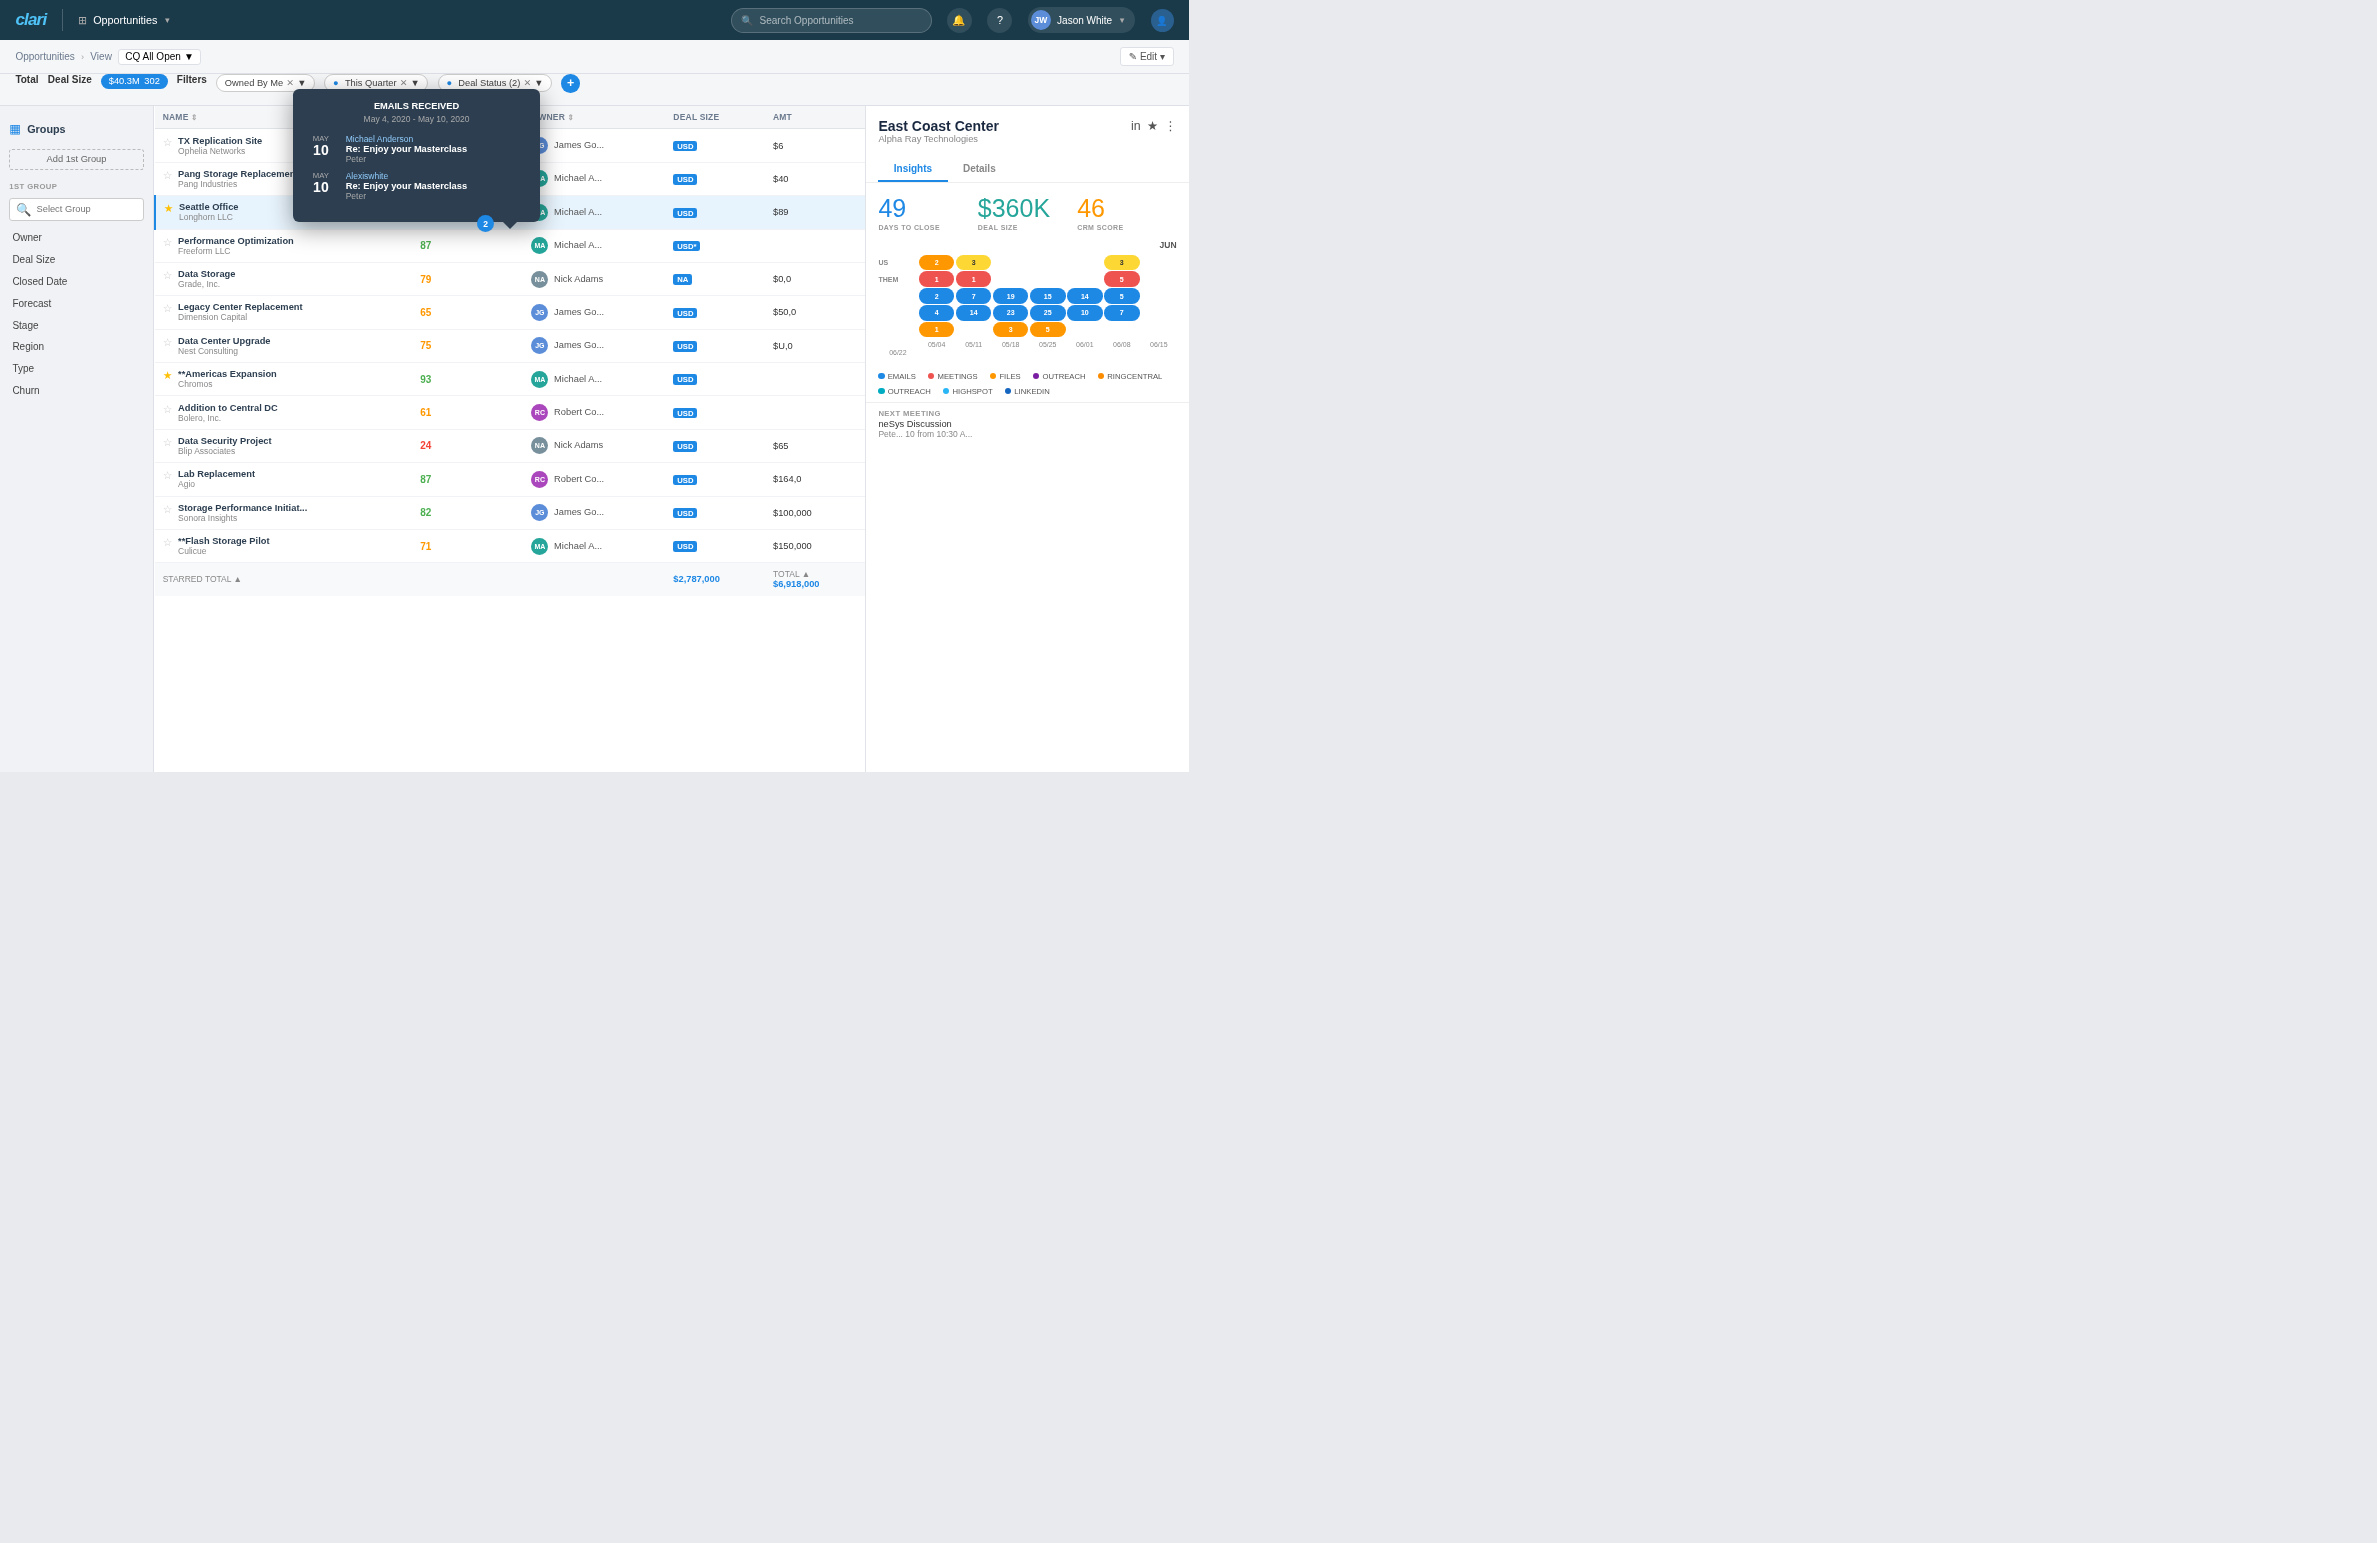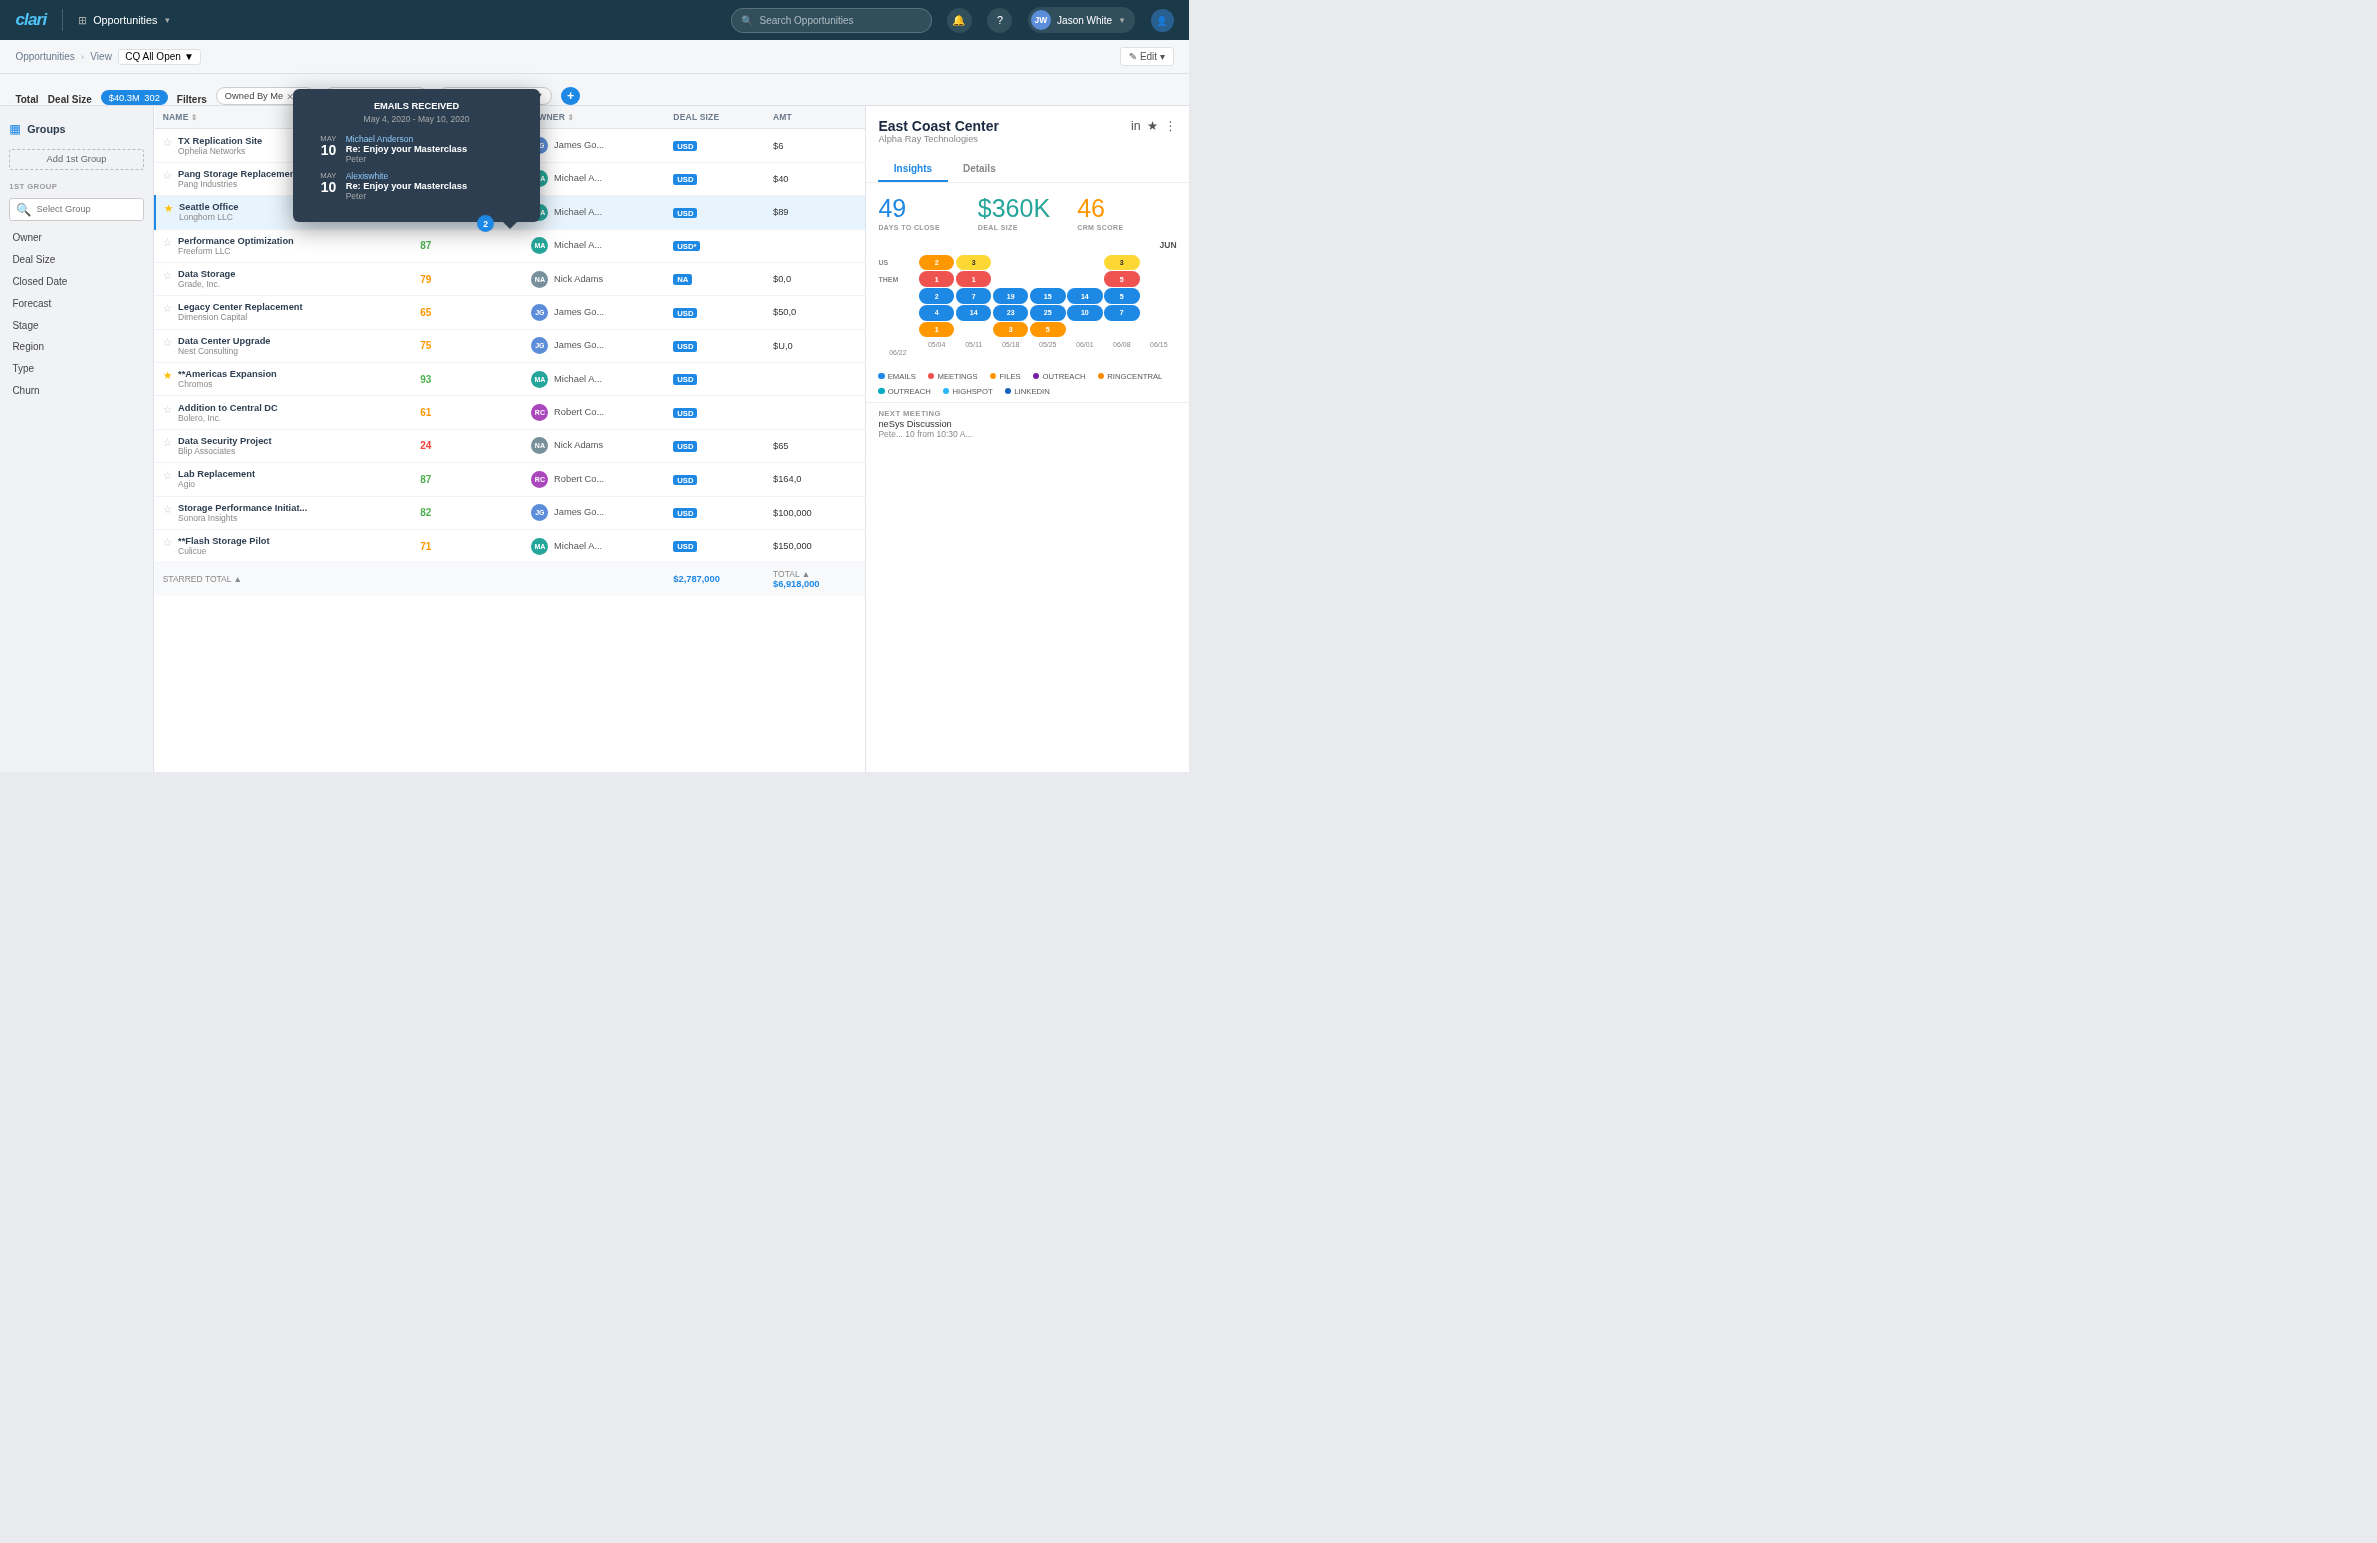--- a/index.html
+++ b/index.html
@@ -116,21 +116,21 @@
       color: #555;
       cursor: pointer;
       background: #fff;
     }
 
     
     .filter-bar {
       background: #f5f6f8;
       height: 32px;
       display: flex;
-      align-items: flex-end;
+      align-items: flex-start;
       padding: 0 15.4px;
       gap: 9.3px;
       border-bottom: 0.8px solid #dde0e6;
     }
     .filter-label { font-size: 10px; font-weight: 600; color: #333; }
     .filter-chip {
       display: flex; align-items: center; gap: 4.6px;
       background: #1e88e5;
       color: #fff;
       border-radius: 9.3px;
@@ -386,21 +386,21 @@
     }
     .tooltip-title {
       font-size: 9.3px; font-weight: 700; text-transform: uppercase;
       color: #fff; text-align: center; margin-bottom: 3.1px;
     }
     .tooltip-date {
       font-size: 8.5px; color: #aaa; text-align: center; margin-bottom: 9.3px;
     }
     .tooltip-item { display: flex; gap: 9.3px; margin-bottom: 7.7px; align-items: flex-start; }
     .tooltip-date-badge {
-      text-align: right;
+      text-align: center;
       min-width: 31px;
     }
     .tooltip-month { font-size: 7.7px; color: #aaa; text-transform: uppercase; }
     .tooltip-day { font-size: 14px; font-weight: bold; color: #fff; line-height: 1; }
     .tooltip-content .sender { font-size: 8.5px; color: #90caf9; }
     .tooltip-content .subject { font-size: 9.3px; font-weight: 600; color: #fff; }
     .tooltip-content .recipient { font-size: 8.5px; color: #aaa; }
     .tooltip-tail {
       position: absolute;
       bottom: -7.7px;

